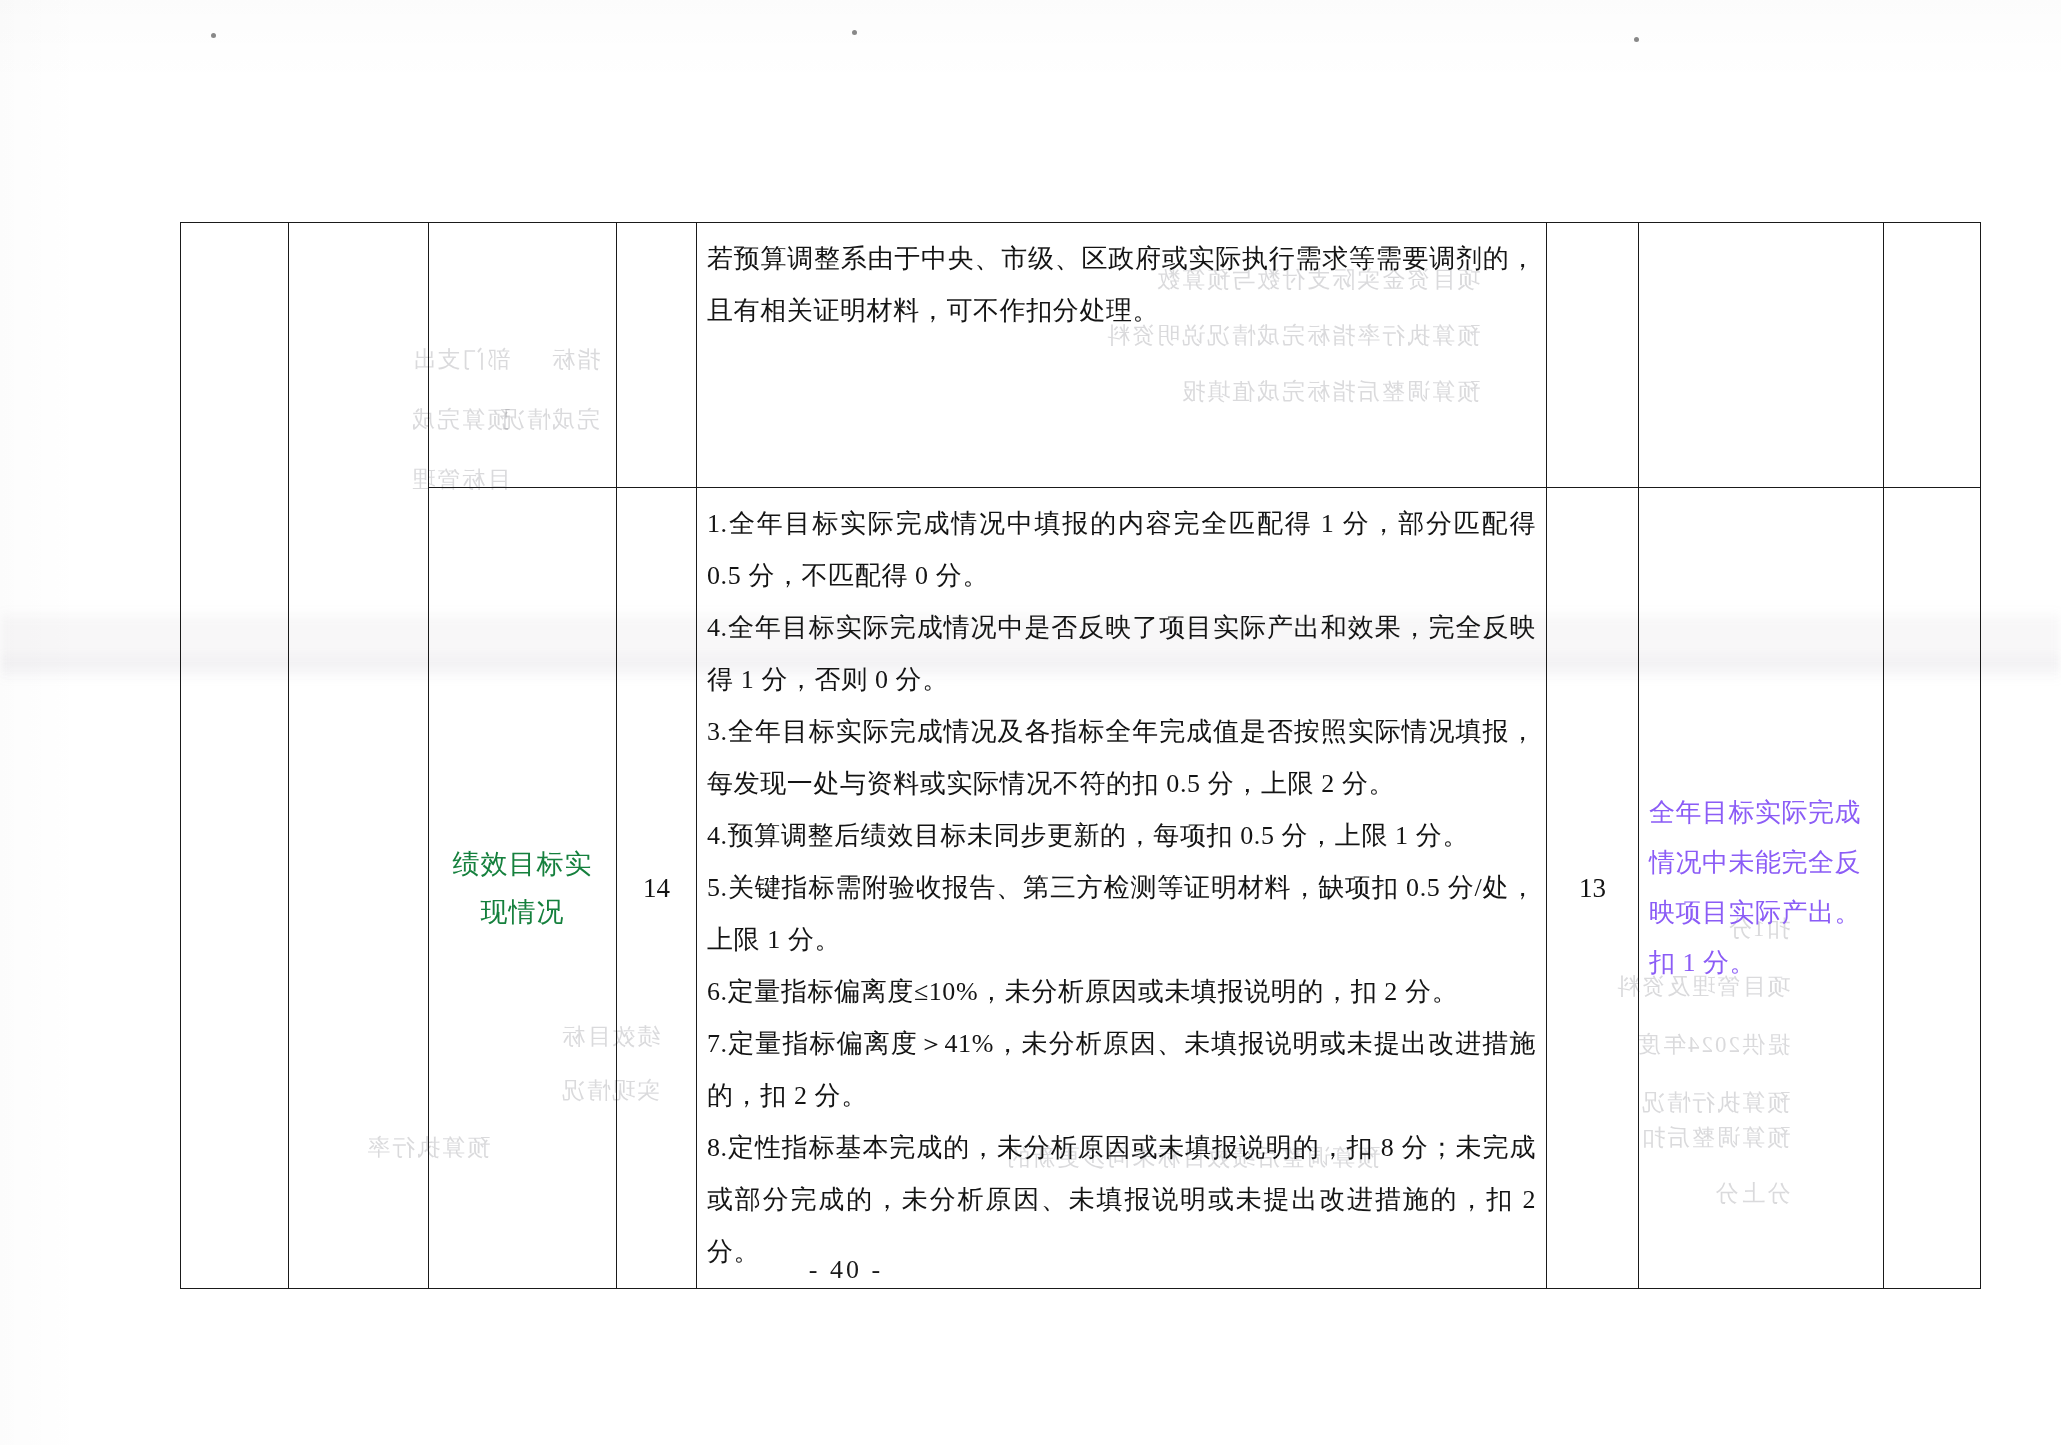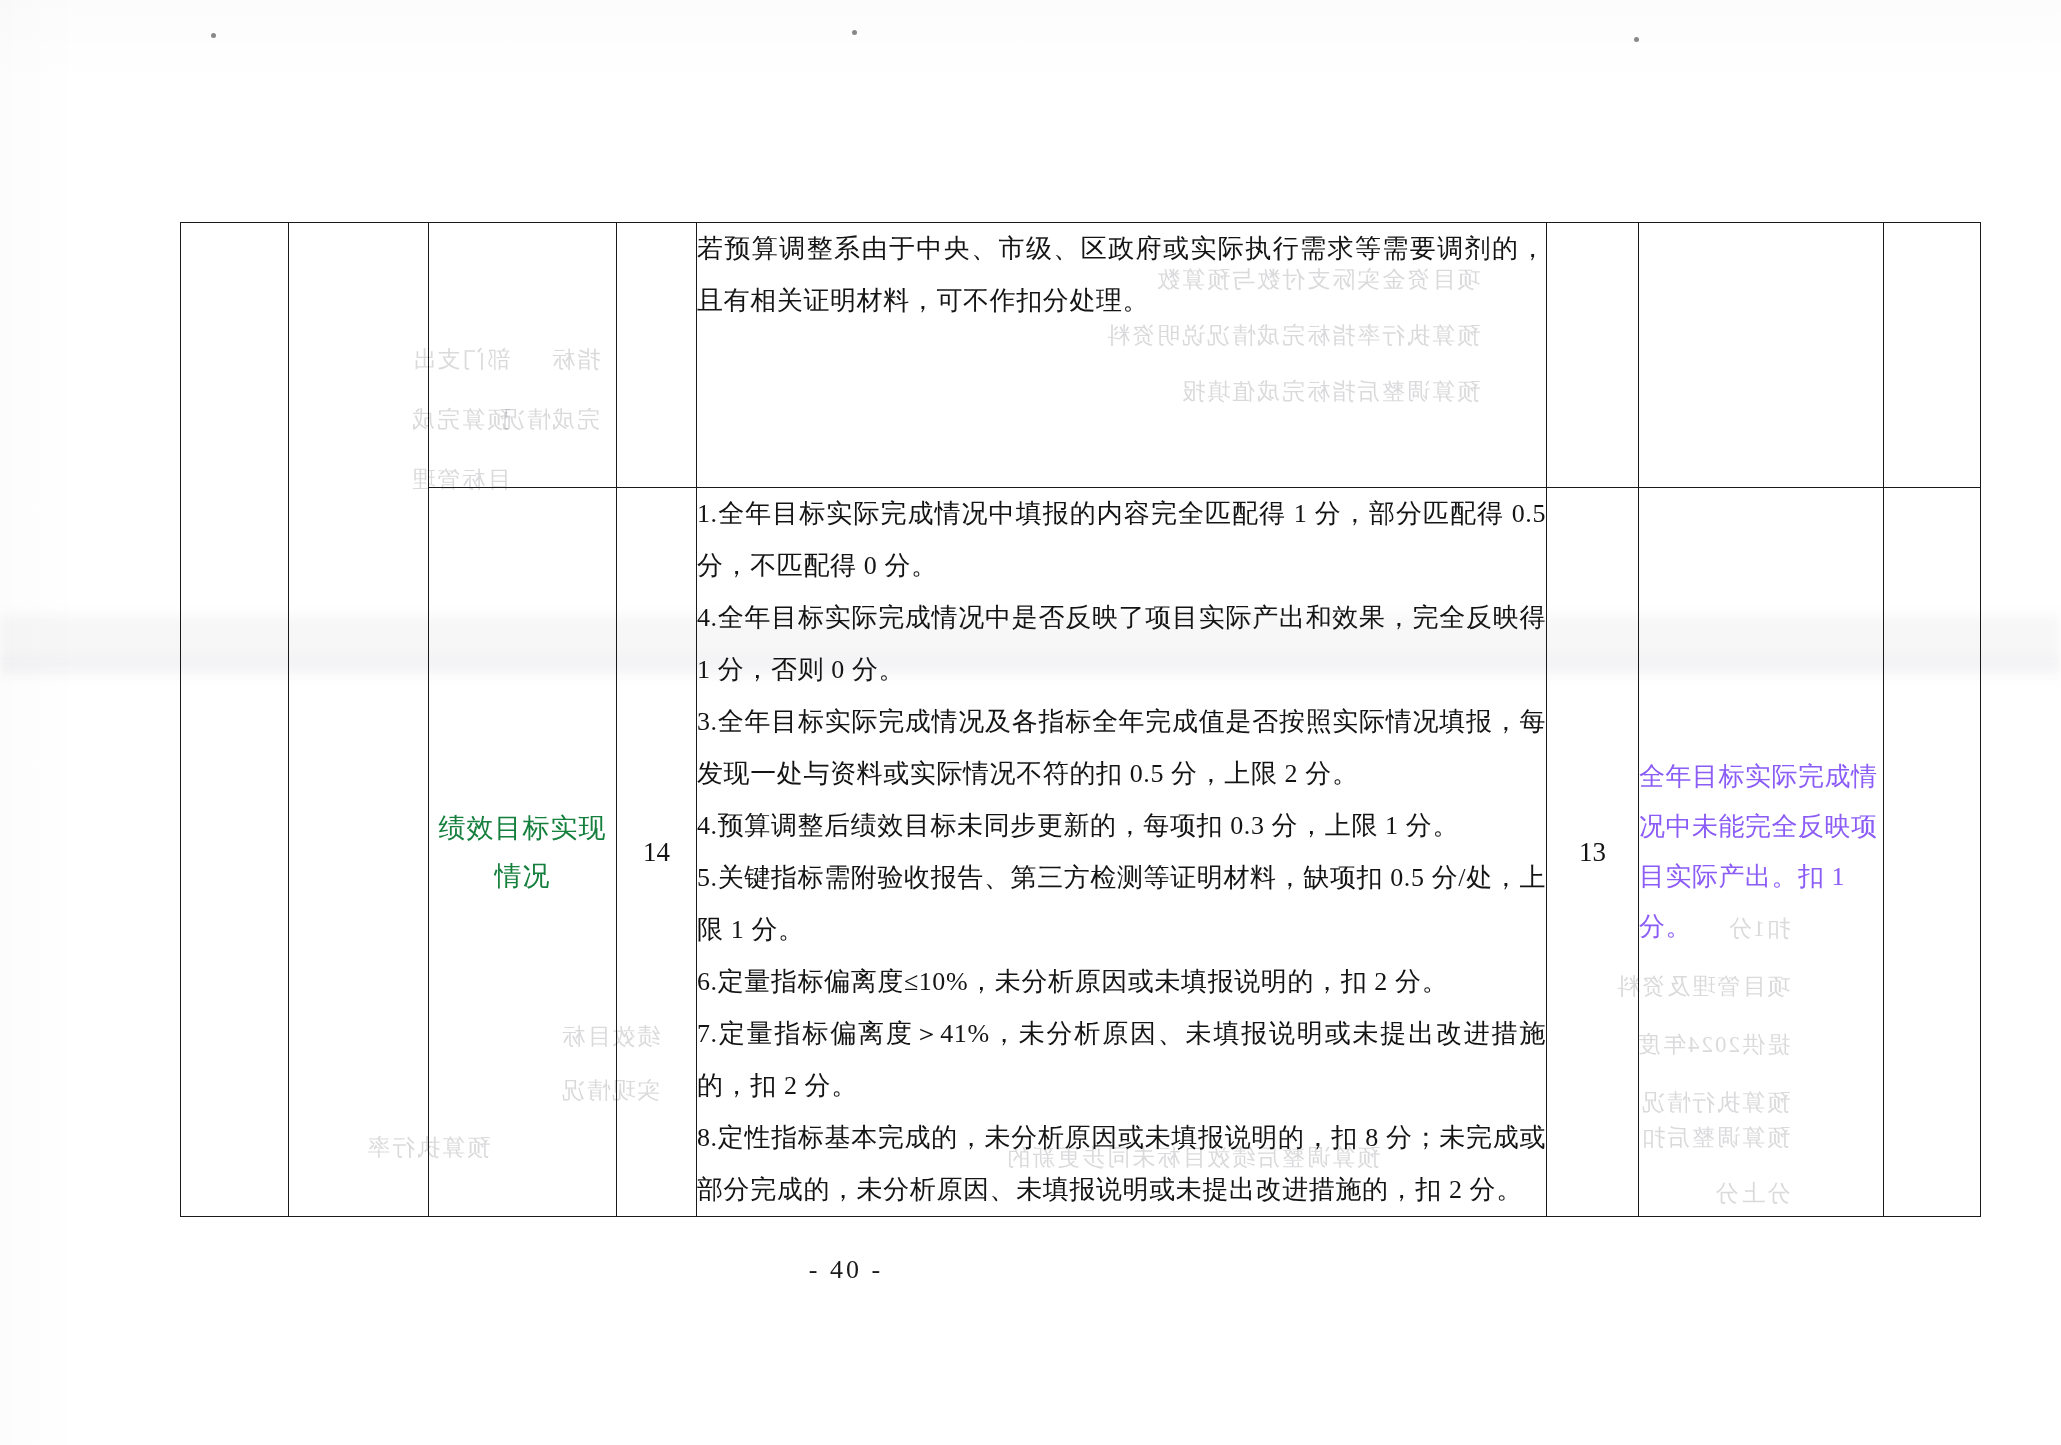--- a/index.html
+++ b/index.html
@@ -68,21 +68,21 @@
     position: absolute;
     left: 180px;
     top: 222px;
     width: 1700px;
     border-collapse: collapse;
     table-layout: fixed;
   }
   table.grid td {
     border: 1.6px solid #1a1a1a;
     vertical-align: top;
-    padding: 0;
+    padding: 10px;
   }
 
   .c-idx   { width: 108px; }
   .c-dim   { width: 140px; }
   .c-name  { width: 188px; }
   .c-score { width: 80px; }
   .c-body  { width: 850px; }
   .c-pts   { width: 92px; }
   .c-note  { width: 245px; }
   .c-last  { width: 97px; }
@@ -210,21 +210,21 @@
         <td class="center-mid">
           <span>绩效目标实现情况</span>
         </td>
         <td class="num-mid">
           <span>14</span>
         </td>
         <td class="body-text">
           <p>1.全年目标实际完成情况中填报的内容完全匹配得 1 分，部分匹配得 0.5 分，不匹配得 0 分。</p>
           <p>4.全年目标实际完成情况中是否反映了项目实际产出和效果，完全反映得 1 分，否则 0 分。</p>
           <p>3.全年目标实际完成情况及各指标全年完成值是否按照实际情况填报，每发现一处与资料或实际情况不符的扣 0.5 分，上限 2 分。</p>
-          <p>4.预算调整后绩效目标未同步更新的，每项扣 0.3 分，上限 1 分。</p>
+          <p>4.预算调整后绩效目标未同步更新的，每项扣 0.5 分，上限 1 分。</p>
           <p>5.关键指标需附验收报告、第三方检测等证明材料，缺项扣 0.5 分/处，上限 1 分。</p>
           <p>6.定量指标偏离度≤10%，未分析原因或未填报说明的，扣 2 分。</p>
           <p>7.定量指标偏离度＞41%，未分析原因、未填报说明或未提出改进措施的，扣 2 分。</p>
           <p>8.定性指标基本完成的，未分析原因或未填报说明的，扣 8 分；未完成或部分完成的，未分析原因、未填报说明或未提出改进措施的，扣 2 分。</p>
         </td>
         <td class="num-mid">
           <span>13</span>
         </td>
         <td class="note-cell">
           <span>全年目标实际完成情况中未能完全反映项目实际产出。扣 1 分。</span>

